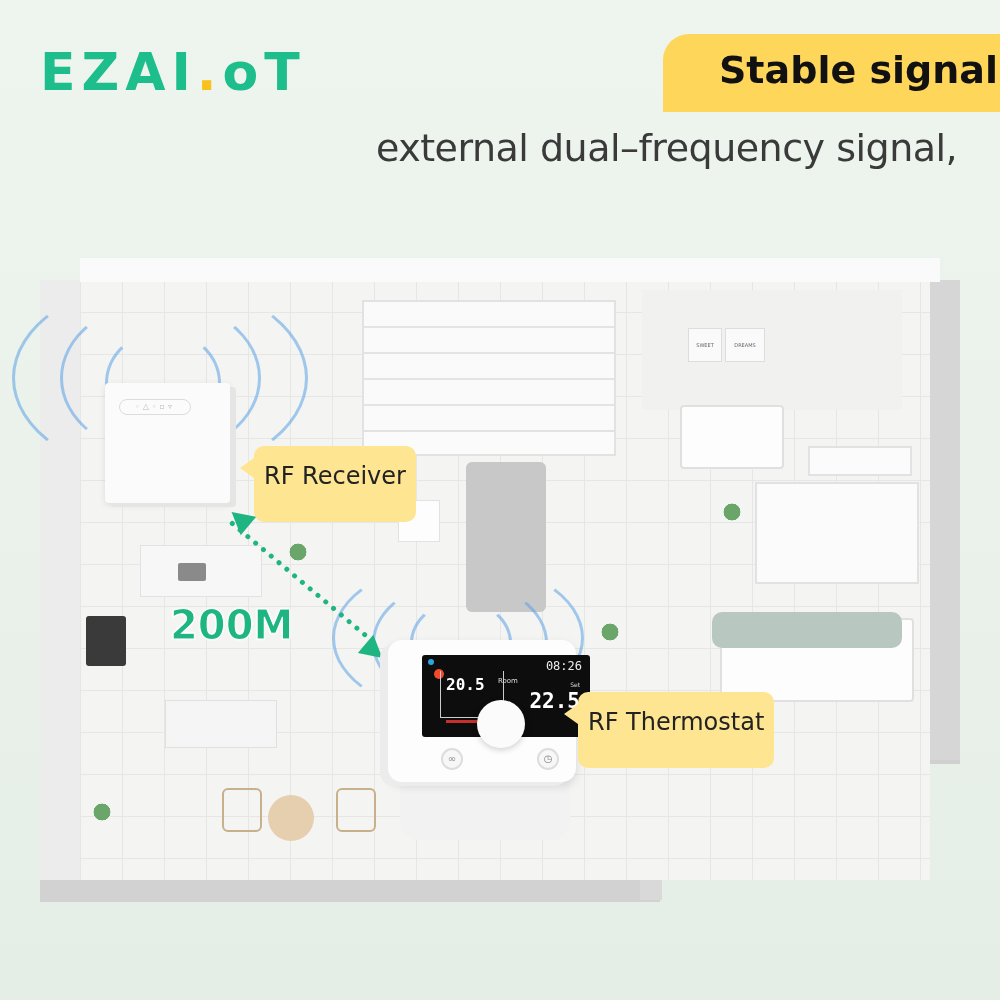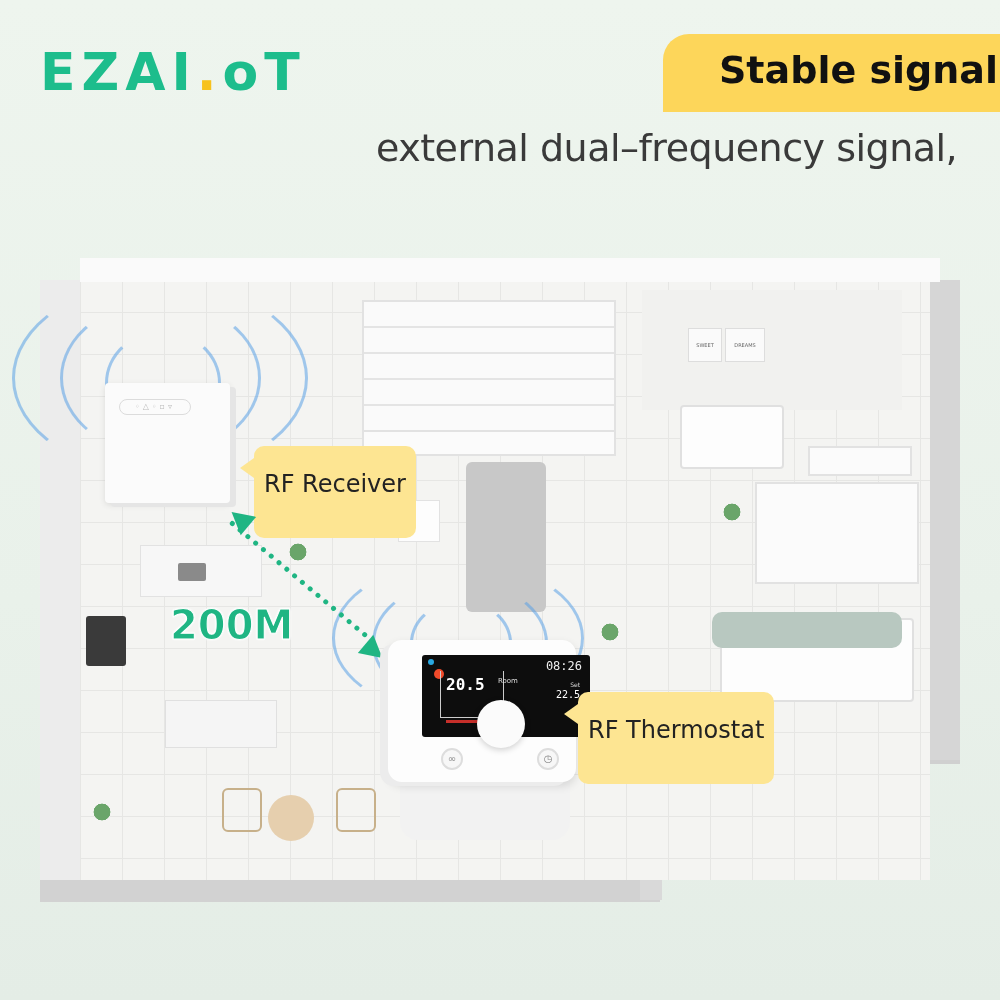--- a/index.html
+++ b/index.html
@@ -35,21 +35,21 @@
   
   .arc { border:3px solid rgba(90,160,230,0.55); border-radius:50%; border-top-color:transparent; border-bottom-color:transparent; }
 
   
   .receiver { left:105px; top:383px; width:125px; height:120px; background:#fbfbfb;
     border-radius:4px; box-shadow:6px 4px 0 #e5e5e5, 0 2px 6px rgba(0,0,0,0.1); }
   .receiver .leds { position:absolute; left:14px; top:16px; width:70px; height:14px;
     border:1px solid #dcdcdc; border-radius:8px; font-size:8px; color:#bbb; text-align:center; line-height:14px; letter-spacing:3px; }
 
   
-  .callout { background:#fde592; border-radius:10px; color:#222; font-size:24px; padding:16px 10px; line-height:44px; height:60px; }
+  .callout { background:#fde592; border-radius:10px; color:#222; font-size:24px; padding:8px 10px; line-height:44px; height:60px; }
   .callout:before { content:""; position:absolute; left:-14px; top:12px; border-right:14px solid #fde592;
     border-top:10px solid transparent; border-bottom:10px solid transparent; }
 
   
   .distance { left:170px; top:602px; font-size:40px; font-weight:bold; color:#1fb583;
     -webkit-text-stroke:1px #fff; text-shadow:0 0 3px #fff,0 0 3px #fff; }
   .link-line { left:232px; top:520px; width:178px; height:0; border-top:5px dotted #1fb583;
     transform-origin:0 0; transform:rotate(40deg); }
   .arrow-a { left:228px; top:508px; width:0; height:0; border-left:12px solid transparent; border-right:12px solid transparent;
     border-bottom:22px solid #1fb583; transform:rotate(-50deg); }
@@ -57,21 +57,21 @@
     border-top:22px solid #1fb583; transform:rotate(-50deg); }
 
   
   .thermo { left:388px; top:640px; width:188px; height:142px; background:#fdfdfd; border-radius:14px;
     box-shadow:-8px 4px 0 #ececec, 0 4px 10px rgba(0,0,0,0.12); }
   .screen { left:422px; top:655px; width:120px; height:82px; background:#0d0d0d; border-radius:3px;padding-left:48px; }
   .screen .time { position:absolute; right:8px; top:4px; color:#eee; font-family:"DejaVu Sans Mono", monospace; font-size:12px; }
   .screen .label { position:absolute; left:28px; top:22px; color:#ddd; font-size:7px;margin-left:48px; }
   .screen .room-t { position:absolute; left:24px; top:20px; color:#fff; font-family:"DejaVu Sans Mono", monospace; font-size:16px; font-weight:bold; }
   .screen .set-label { position:absolute; right:10px; top:26px; color:#ddd; font-size:6px; }
-  .screen .set-t { position:absolute; right:10px; top:34px; color:#fff; font-family:"DejaVu Sans Mono", monospace; font-size:10px; font-weight:normal; }
+  .screen .set-t { position:absolute; right:10px; top:34px; color:#fff; font-family:"DejaVu Sans Mono", monospace; font-size:21px; font-weight:bold; }
   .screen .sun { position:absolute; left:12px; top:14px; width:10px; height:10px; border-radius:50%; background:#f04a2a; }
   .screen .house { position:absolute; left:18px; top:16px; width:62px; height:46px; border:1px solid #ccc; border-top:none; }
   .screen .bar { position:absolute; left:24px; bottom:14px; width:54px; height:3px; background:#c62f2a; }
   .screen .wifi { position:absolute; left:6px; top:4px; width:6px; height:6px; background:#29a7e0; border-radius:50%; }
   .knob { left:477px; top:700px; width:48px; height:48px; border-radius:50%; background:#fbfbfb; box-shadow:0 2px 6px rgba(0,0,0,0.18); }
   .tbtn { width:22px; height:22px; border-radius:50%; background:#f7f7f7; border:2px solid #ddd; box-sizing:border-box; font-size:10px; color:#888; text-align:center; line-height:18px; }
   .stand { left:400px; top:780px; width:170px; height:60px; background:#f2f2f2; border-radius:0 0 18px 18px; }
 </style>
 </head>
 <body>

